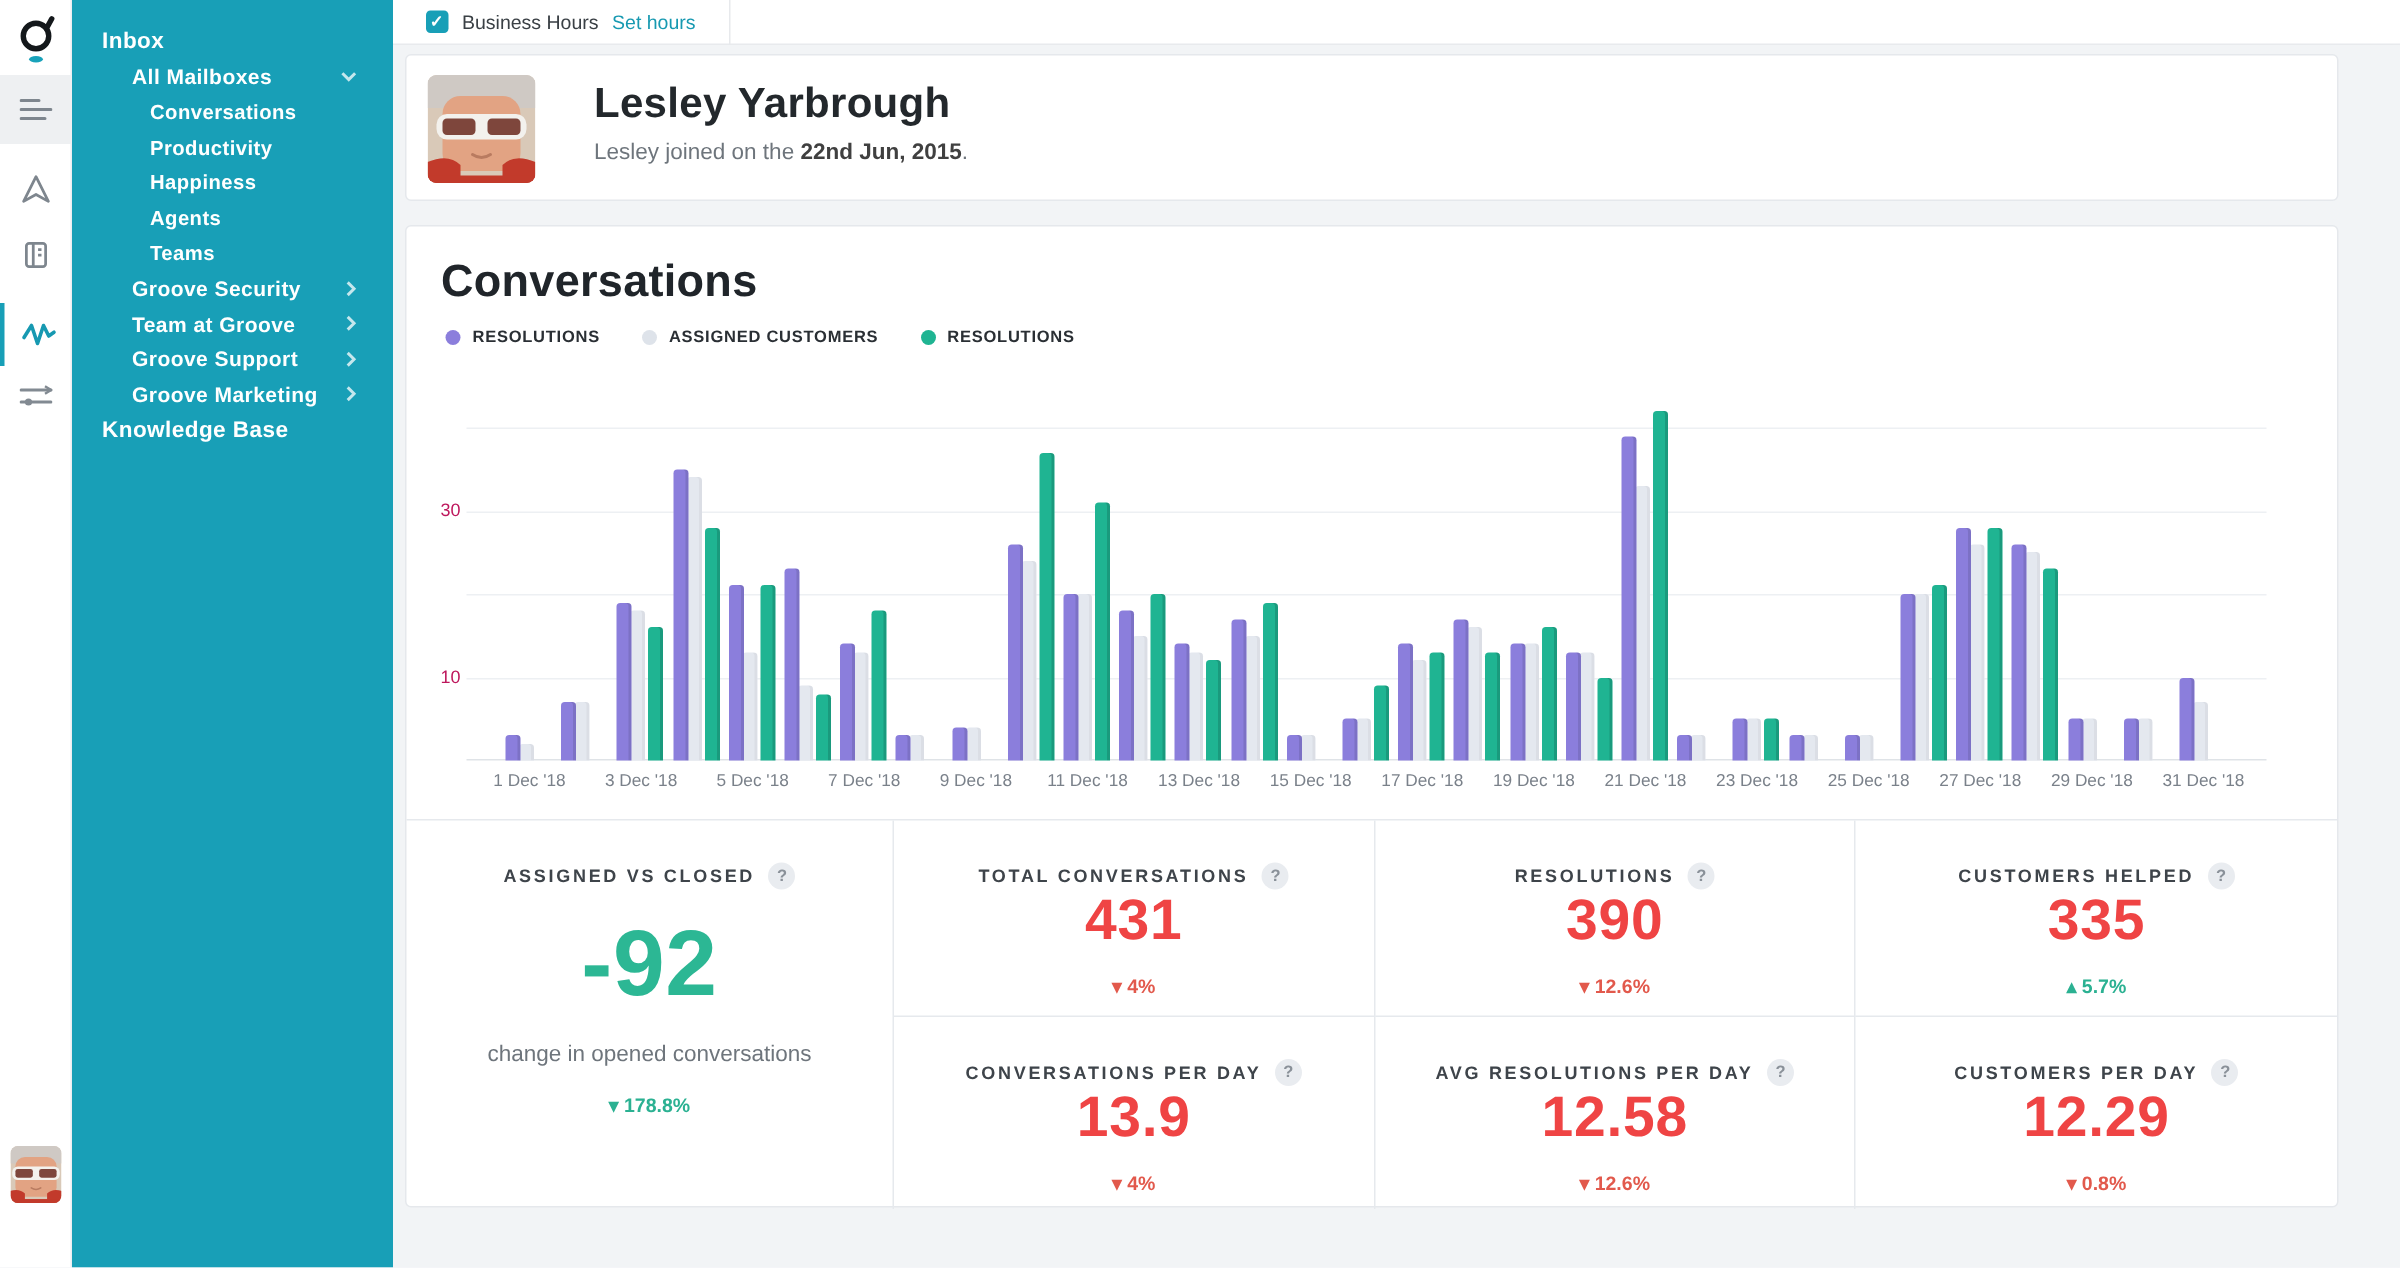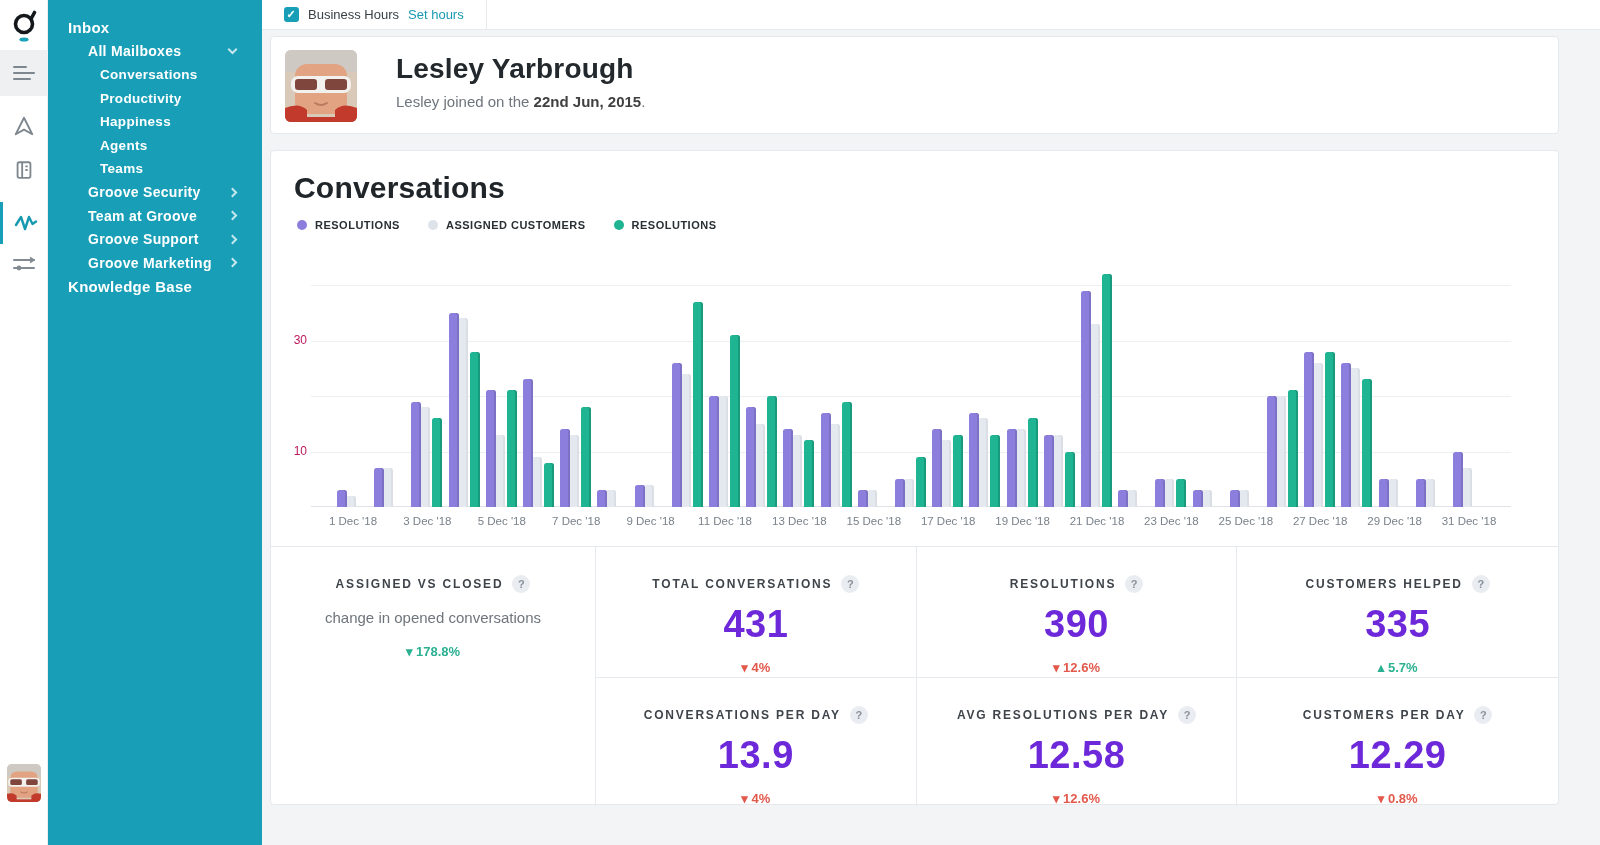--- a/index.html
+++ b/index.html
@@ -87,21 +87,21 @@
     align-items:center; padding-top:28px; }
   .stat-grid { width:962px; display:grid; grid-template-columns:1fr 1fr 1fr; grid-template-rows:131px 128px; }
   .stat-cell { display:flex; flex-direction:column; align-items:center; padding-top:28px;
     border-right:1px solid #E6E9ED; border-bottom:1px solid #E6E9ED; }
   .stat-cell:nth-child(3n) { border-right:none; }
   .stat-cell:nth-child(n+4) { border-bottom:none; }
   .stat-label-row { display:flex; align-items:center; }
   .stat-label { font-size:12px; font-weight:700; letter-spacing:1.8px; color:#3E444A; }
   .help-badge { width:18px; height:18px; border-radius:50%; background:#E9ECF0; color:#8A9199; font-size:11px;
     font-weight:700; display:flex; align-items:center; justify-content:center; margin-left:9px; cursor:pointer; }
-  .stat-value { font-size:38px; font-weight:700; color:#6d28d9; margin-top:10px; letter-spacing:.5px; }
+  .stat-value { font-size:38px; font-weight:700; color:#ef4444; margin-top:0; letter-spacing:.5px; }
   .stat-value.big-green { font-size:62px; font-weight:700; color:#2CB794; margin-top:14px; }
   .stat-caption { font-size:15px; color:#6E757C; margin-top:16px; }
   .stat-delta { font-size:13px; font-weight:600; margin-top:14px; }
   .stat-delta[data-tone="red"]  { color:#E2594C; }
   .stat-delta[data-tone="teal"] { color:#2BB192; }
   .stat-col1 .stat-delta { margin-top:18px; }
 </style>
 </head>
 <body>
 
@@ -360,20 +360,21 @@
             <div class="bar s1" style="left: 1191px; height: 38.85px; background: rgb(228, 232, 239);"></div>
             <div class="xtick" style="left: 1163px;">31 Dec '18</div>
           </div>
 
         <div class="stats">
           <div class="stat-col1">
             <div class="stat-label-row">
               <span class="stat-label">ASSIGNED VS CLOSED</span>
               <span class="help-badge">?</span>
             </div>
+            <div class="stat-value big-green">-92</div>
             <div class="stat-caption">change in opened conversations</div>
             <div class="stat-delta" data-tone="teal">▾ 178.8%</div>
           </div>
           <div class="stat-grid">
             <div class="stat-cell">
               <div class="stat-label-row">
                 <span class="stat-label">TOTAL CONVERSATIONS</span>
                 <span class="help-badge">?</span>
               </div>
               <div class="stat-value">431</div>

